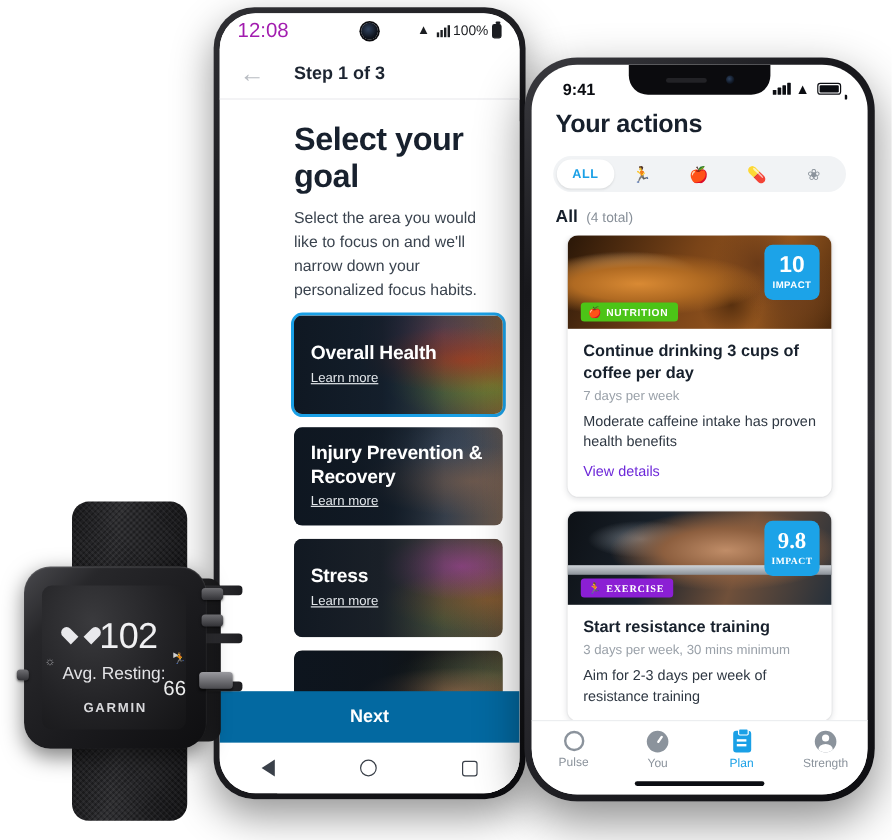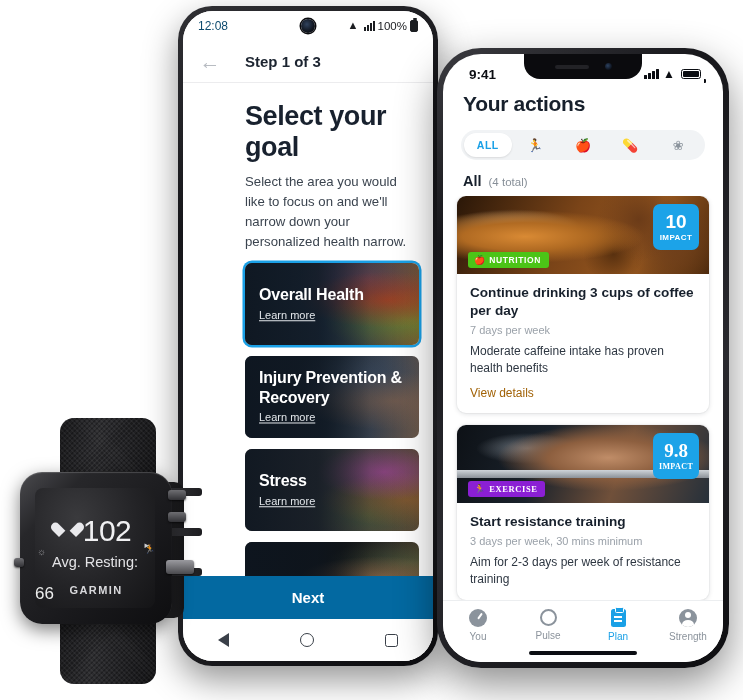--- a/index.html
+++ b/index.html
@@ -48,21 +48,21 @@
   .heart-ico { width: 17px; height: 16px; position: relative; flex: none; }
   .heart-ico::before, .heart-ico::after {
     content:''; position:absolute; width:9px; height:14px;
     background:#e9e9ec; border-radius:9px 9px 0 0; top:0;
   }
   .heart-ico::before { left:0; transform: rotate(-45deg); transform-origin: 0 100%; }
   .heart-ico::after  { right:0; transform: rotate(45deg); transform-origin: 100% 100%; }
   .watch-hr-val { color:#f0f0f2; font-size:30px; font-weight:400; letter-spacing:-.5px; line-height:1; }
   .watch-sub { position:absolute; left:0; top:66px; width:120px; text-align:center;
      color:#e3e3e6; font-size:14.5px; }
-  .watch-sub2 { position:absolute; left:0; top:96px; width:120px; text-align:left;
+  .watch-sub2 { position:absolute; left:0; top:76px; width:120px; text-align:right;
      color:#eceded; font-size:17px; }
   .watch-brand { position:absolute; left:0; top:112px; width:152px; text-align:center;
      color:#d9d9dc; font-size:11px; font-weight:700; letter-spacing:1.4px; }
   .w-sun { position:absolute; left:2px; top:58px; color:#9a9a9e; font-size:10px; }
   .w-run { position:absolute; right:-1px; top:56px; color:#9a9a9e; font-size:9px; }
   .w-up { position:absolute; right:6px; top:52px; color:#cfcfd2; font-size:9px; }
   .w-dn { position:absolute; right:6px; top:118px; color:#cfcfd2; font-size:9px; }
   .watch-btn {
     position:absolute; background: linear-gradient(180deg,#6e6e72,#323236);
     border-radius: 3px; box-shadow: 0 1px 2px rgba(0,0,0,.6);
@@ -92,21 +92,21 @@
     z-index: 3;
   }
   #android-screen {
     position: relative; width: 100%; height: 100%;
     background: #ffffff; border-radius: 30px; overflow: hidden;
   }
   .a-statusbar {
     height: 30px; display:flex; align-items:center; justify-content:space-between;
     padding: 0 15px; position: relative; background:#fff;
   }
-  .a-time { font-size: 12px; color: #0c4a6e; }
+  .a-time { font-size: 17px; color: #a21caf; }
   .a-status-right { display:flex; align-items:center; gap:3px; font-size:11.5px; color:#1b1d21; }
   .a-punch {
     position:absolute; left:50%; top:8px; transform:translateX(-50%);
     width:14px; height:14px; border-radius:50%;
     background: radial-gradient(circle at 42% 38%, #31435e 0%, #10151f 58%, #000 100%);
     box-shadow: 0 0 0 1.5px #0b0b0e;
   }
   .wifi-g { width:13px; height:11px; position:relative; display:inline-block; }
   .wifi-g::after{ content:'▲'; position:absolute; left:0; top:-2px; font-size:11px; color:#1b1d21; }
   .bars-g { display:inline-flex; align-items:flex-end; gap:1px; height:10px; }
@@ -216,21 +216,21 @@
     border-radius: 17px; cursor:pointer;
   }
   .filter-pill.active { background:#fff; box-shadow: 0 1px 2px rgba(0,0,0,.10); }
   .filter-pill.active .fl { color:#1aa0e6; font-size:10.5px; font-weight:700; letter-spacing:.5px; }
   .fico { color:#8b939c; font-size:13px; line-height:1; }
 
   .section-head { padding: 13px 20px 7px; display:flex; align-items:baseline; gap:7px; flex:none; }
   .sh-main { font-size:14.5px; font-weight:700; color:#17202c; }
   .sh-sub { font-size:11.5px; color:#878f98; }
 
-  .cards-scroll { flex:1; overflow:hidden; padding: 0 14px; position: relative; }
+  .cards-scroll { flex:1; overflow:hidden; padding: 0 30px; position: relative; }
   .action-card {
     background:#fff; border-radius: 9px; overflow:hidden; margin-bottom: 12px;
     box-shadow: 0 1px 5px rgba(16,24,40,.13), 0 0 0 1px rgba(16,24,40,.03);
   }
   .card-img { position:relative; height: 78px; }
   .img-coffee { background:
       radial-gradient(ellipse at 27% 52%, #d98a34 0%, #b06a22 24%, transparent 46%),
       radial-gradient(ellipse at 22% 38%, rgba(255,235,200,.6) 0%, transparent 24%),
       radial-gradient(circle at 72% 30%, #6b3b18 0%, transparent 22%),
       radial-gradient(circle at 86% 62%, #6f3f1b 0%, transparent 20%),
@@ -252,21 +252,21 @@
   .cat-tag {
     position:absolute; left:11px; bottom:6px; border-radius:3px;
     padding: 3px 8px 3px 6px; display:flex; align-items:center; gap:4px;
   }
   .cat-tag .ct-ico { color:#fff; font-size:9px; line-height:1; }
   .cat-tag .ct-lbl { color:#fff; font-size:8.5px; font-weight:700; letter-spacing:.6px; }
   .card-body { padding: 10px 13px 12px; }
   .card-title { font-size:13.6px; font-weight:700; color:#17202c; line-height:1.33; }
   .card-freq { font-size:11px; color:#9aa1a9; margin-top:4px; }
   .card-desc { font-size:12px; color:#2e3742; line-height:1.42; margin-top:7px; }
-  .card-link { font-size:12px; color:#a16207; margin-top:9px; display:inline-block; cursor:pointer; }
+  .card-link { font-size:12px; color:#6d28d9; margin-top:9px; display:inline-block; cursor:pointer; }
 
   .tabbar {
     flex:none; height: 62px; background:#fff; border-top:1px solid #eceef0;
     display:flex; align-items:flex-start; padding-top: 8px; position: relative; z-index: 6;
   }
   .tab { flex:1; display:flex; flex-direction:column; align-items:center; gap:4px; cursor:pointer; }
   .tab-lbl { font-size:10px; color:#8b939c; }
   .tab.active .tab-lbl { color:#1aa0e6; }
   .ti-pulse { width:17px;height:17px;border:2.2px solid #8b939c;border-radius:50%; }
   .ti-you { width:18px;height:18px;border-radius:50%;background:#8b939c; position:relative; }
@@ -340,21 +340,21 @@
         </div>
       </div>
 
       <div class="a-appbar">
         <span class="a-back">←</span>
         <span class="a-steptitle">Step 1 of 3</span>
       </div>
 
       <div class="a-content">
         <div class="a-h1">Select your goal</div>
-        <div class="a-p">Select the area you would like to focus on and we'll narrow down your personalized health narrow.</div>
+        <div class="a-p">Select the area you would like to focus on and we'll narrow down your personalized focus habits.</div>
 
         <div class="goal-card selected">
           <div class="goal-bg gb-health"></div>
           <div class="goal-scrim"></div>
           <div class="goal-txt">
             <div class="goal-title">Overall Health</div>
             <span class="goal-learn">Learn more</span>
           </div>
         </div>
 
@@ -481,26 +481,26 @@
             <div class="card-title">Start resistance training</div>
             <div class="card-freq">3 days per week, 30 mins minimum</div>
             <div class="card-desc">Aim for 2-3 days per week of resistance training</div>
           </div>
         </div>
 
       </div>
 
       <div class="tabbar">
         <div class="tab">
+          <span class="ti-pulse"></span>
+          <span class="tab-lbl">Pulse</span>
+        </div>
+        <div class="tab">
           <span class="ti-you"></span>
           <span class="tab-lbl">You</span>
-        </div>
-        <div class="tab">
-          <span class="ti-pulse"></span>
-          <span class="tab-lbl">Pulse</span>
         </div>
         <div class="tab active">
           <span class="ti-plan"></span>
           <span class="tab-lbl">Plan</span>
         </div>
         <div class="tab">
           <span class="ti-acct"></span>
           <span class="tab-lbl">Strength</span>
         </div>
         <div class="home-ind"></div>

